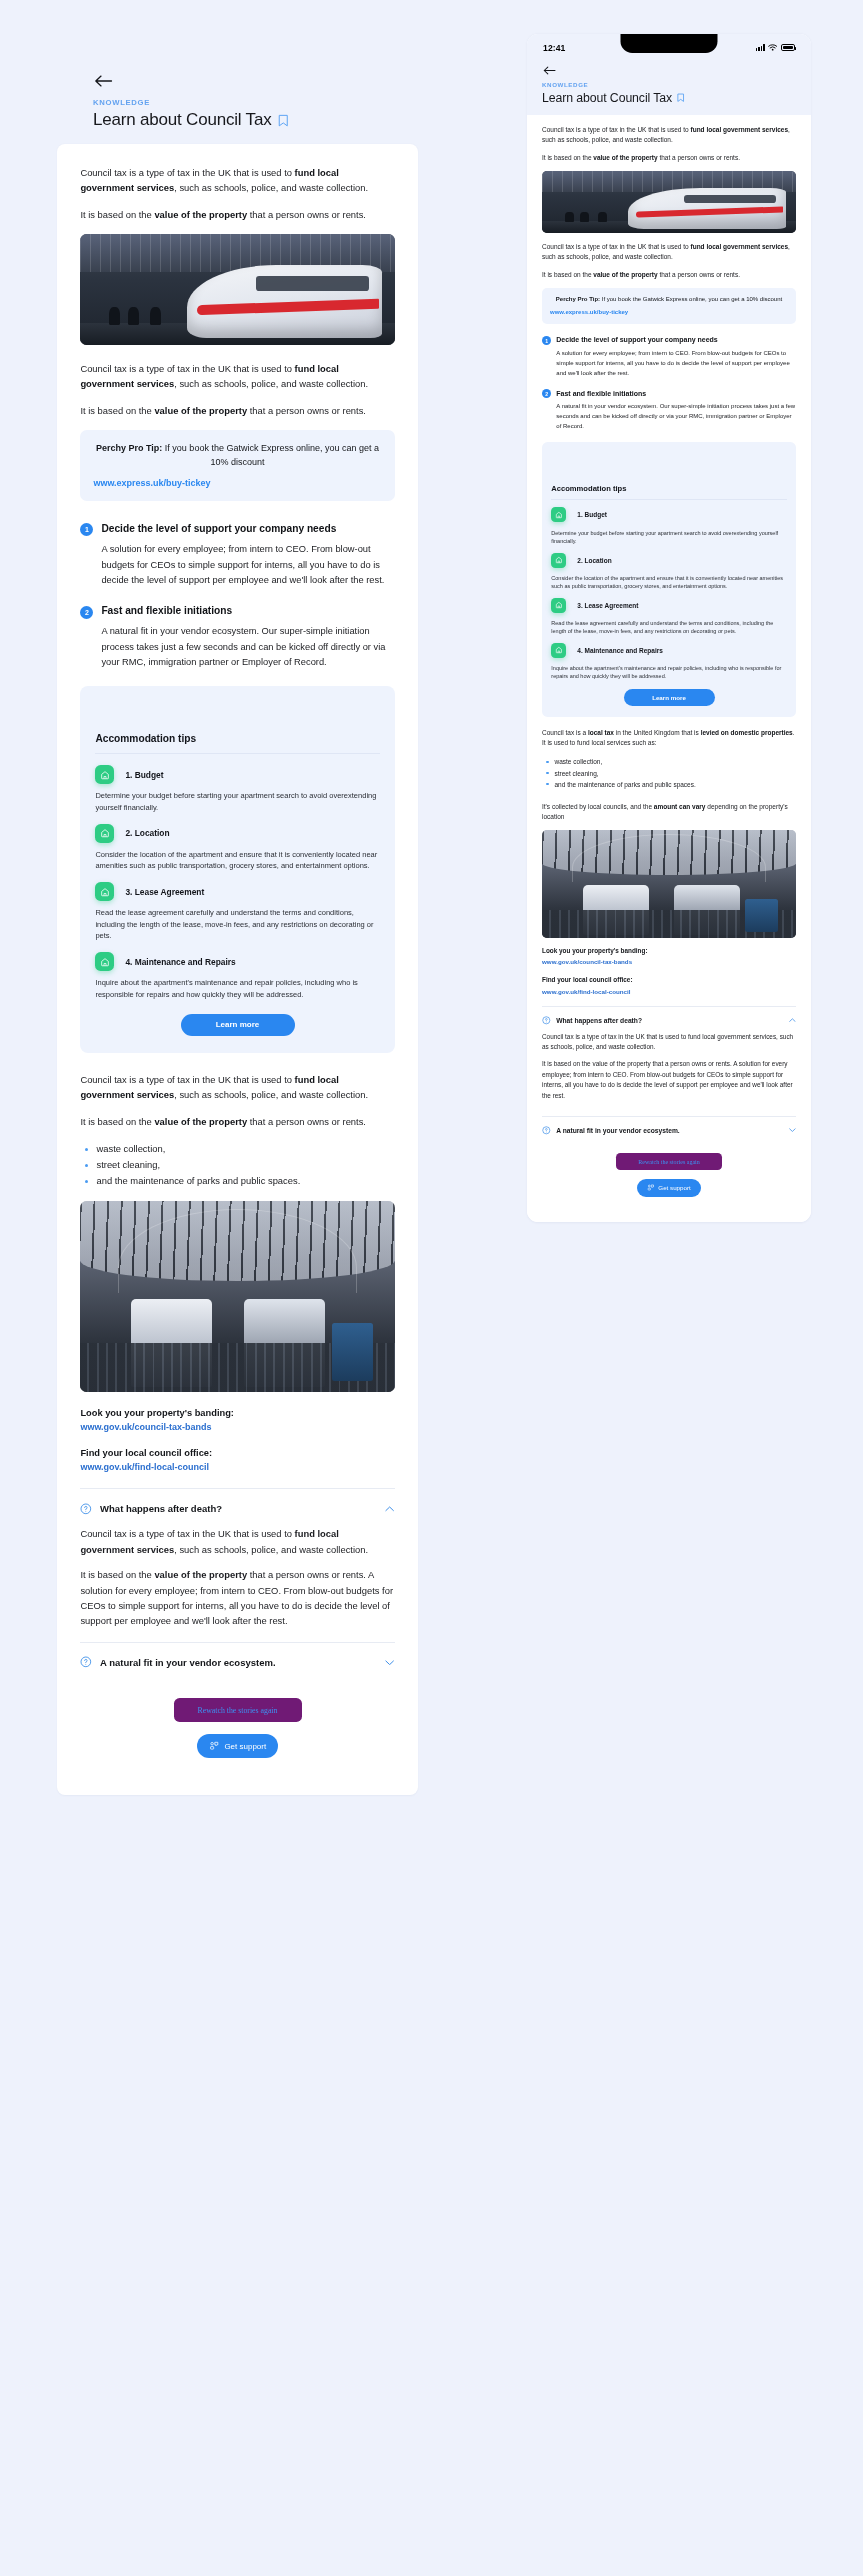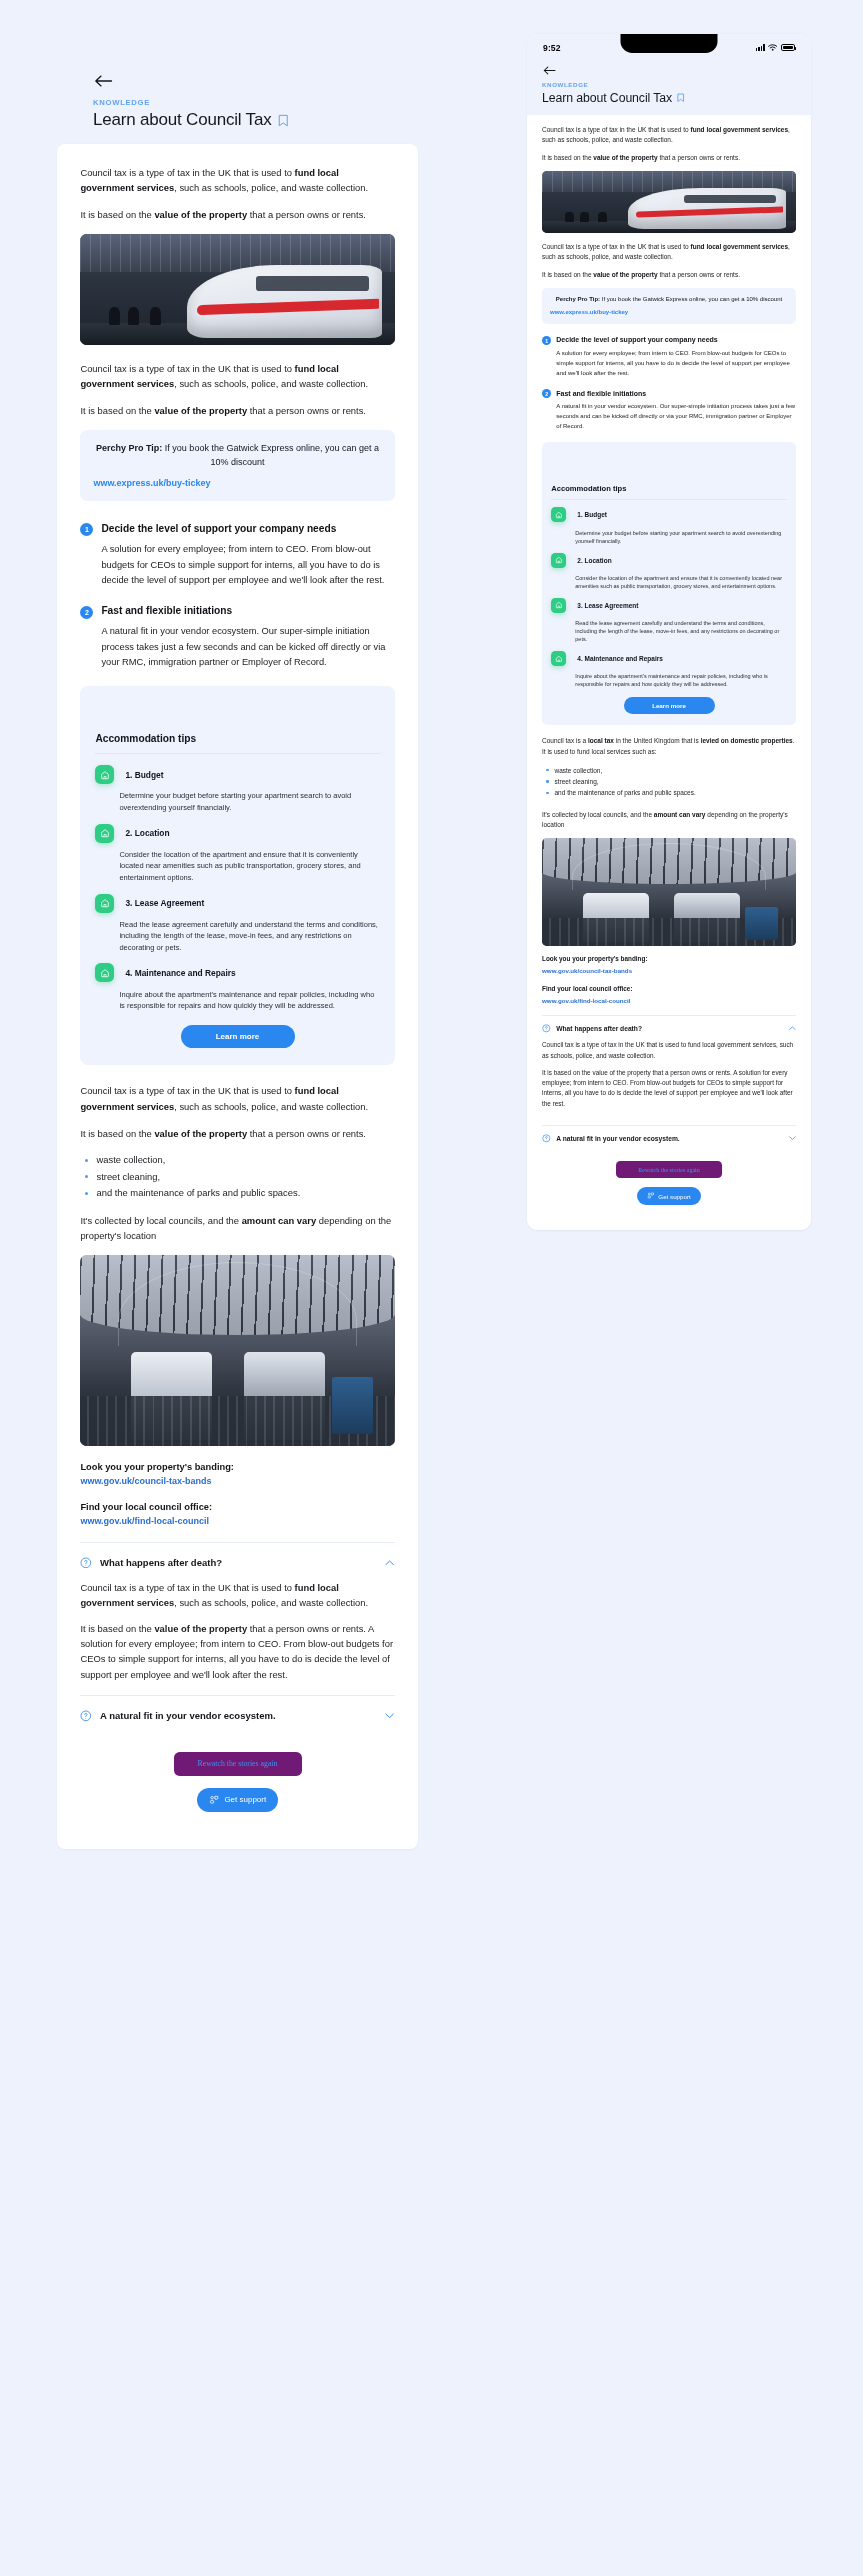--- a/index.html
+++ b/index.html
@@ -157,21 +157,21 @@
   .tip-ico {
     width: 19px; height: 19px;
     border-radius: 5.6px;
     background: #2ecc84;
     display: flex; align-items: center; justify-content: center;
     flex: 0 0 auto;
     box-shadow: 0 1.9px 5.6px rgba(46,204,132,.35);
   }
   .tip-ico svg { width: 10px; height: 10px; display: block; }
   .tip-name { font-size: 8.4px; font-weight: 700; color: #12141a; }
-  .tip-text { font-size: 7.5px; line-height: 1.52; color: #2c2f36; margin-left: 24px; }
+  .tip-text { font-size: 7.5px; line-height: 1.52; color: #2c2f36; }
 
   .btn-primary {
     display: block;
     margin: 13.6px auto 0 auto;
     background: #2a87f0;
     color: #fff;
     border: none;
     border-radius: 13.6px;
     font-size: 8px;
     font-weight: 700;
@@ -555,23 +555,20 @@
         <span>It is based on the </span><b>value of the property</b><span> that a person owns or rents.</span>
       </p>
 
 
       <ul class="bullets">
         <li>waste collection,</li>
         <li>street cleaning,</li>
         <li>and the maintenance of parks and public spaces.</li>
       </ul>
 
-      <p class="body">
-        <span>It's collected by local councils, and the </span><b>amount can vary</b><span> depending on the property's location</span>
-      </p>
 
       <div class="hero-img tall">
         <div class="photo photo-station">
           <div class="roof"></div>
             <div class="arch"></div>
           <div class="trainA"></div>
             <div class="trainB"></div>
           <div class="tracks"></div>
             <div class="blue"></div>
         </div>
@@ -633,21 +630,21 @@
           <span>Get support</span>
         </button>
       </div>
 
     </div>
   </div>
 
   <div class="phone">
 
     <div class="statusbar">
-      <div class="sb-time">9:52</div>
+      <div class="sb-time">12:41</div>
       <div class="notch"></div>
       <div class="sb-right">
         <div class="sig">
             <i></i>
             <i></i>
             <i></i>
             <i></i>
           </div>
         <svg width="9.3" height="6.8" viewBox="0 0 15 11" fill="none">
           <path d="M1 3.6A9.6 9.6 0 0 1 14 3.6" stroke="#000" stroke-width="1.5" stroke-linecap="round"></path>

